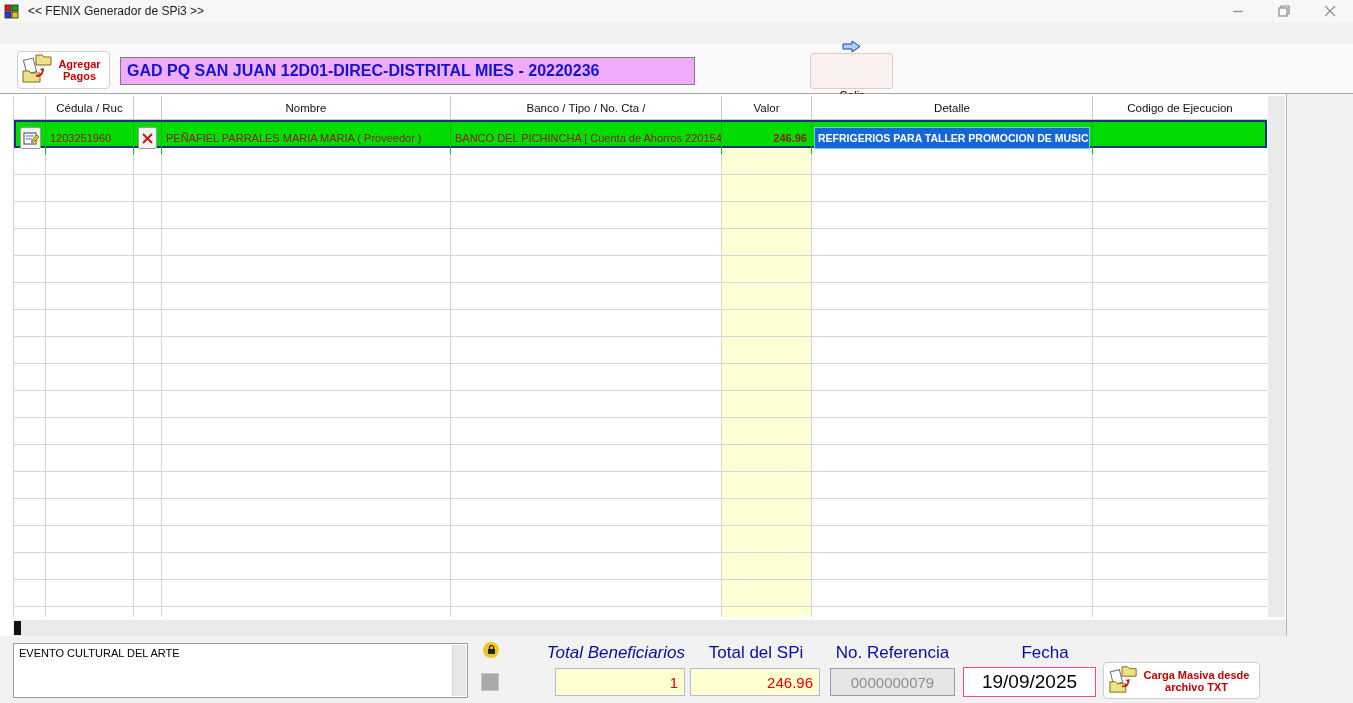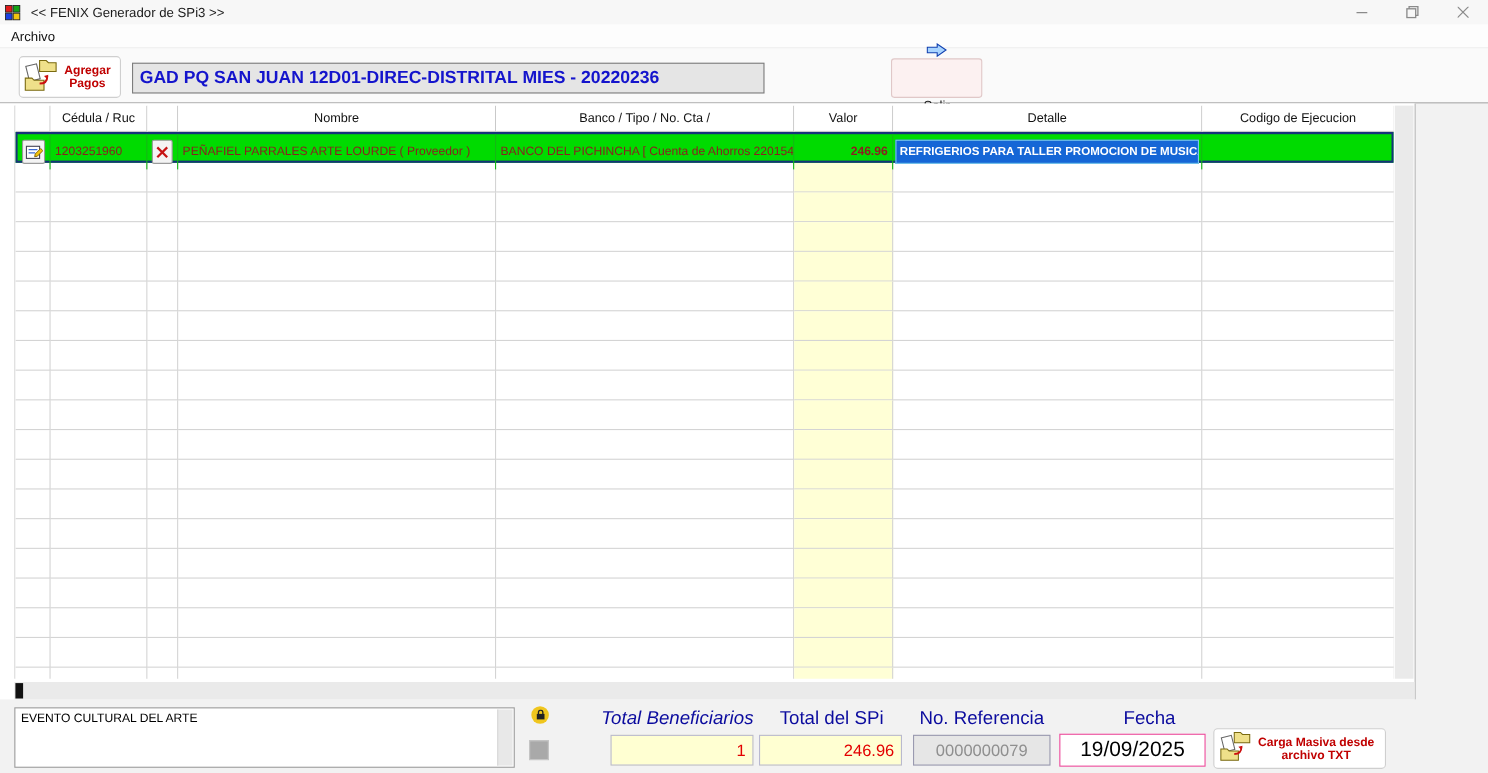--- a/index.html
+++ b/index.html
@@ -24,21 +24,21 @@
   
   .toolbar { position:absolute; left:0; top:44px; width:1353px; height:50px;
     background:#fafafa; border-bottom:1px solid #a6a6a6; }
   .btn-agregar { position:absolute; left:17px; top:7px; width:93px; height:38px;
     background:#fff; border:1px solid #cfcfcf; border-radius:4px;
     display:flex; align-items:center; padding:2px 3px; cursor:default; }
   .btn-agregar .txt, .btn-carga .txt { font-size:11px; font-weight:bold; color:#c00000;
     line-height:12px; text-align:center; flex:1; }
   .u-first::first-letter { text-decoration:underline; }
   .title-input { position:absolute; left:120px; top:13px; width:575px; height:28px;
-    border:1px solid #7d7d7d; background:#e5e5e5; font-family:"Liberation Sans",sans-serif;
+    border:1px solid #7d7d7d; background:#f0abfc; font-family:"Liberation Sans",sans-serif;
     font-size:16px; font-weight:bold; color:#1414cc; padding:0 6px; }
   .btn-salir { position:absolute; left:810px; top:9px; width:83px; height:36px;
     background:#fcf1f1; border:1px solid #e0c8c8; border-radius:3px;
     display:flex; flex-direction:column; align-items:center; justify-content:center;gap:31px; }
   .btn-salir .txt { font-size:12px; color:#111; margin-top:1px; }
 
   
   .grid-area { position:absolute; left:0; top:94px; width:1287px; height:542px;
     background:#fff; border-right:1px solid #b4b4b4; }
   .grid { position:absolute; left:13px; top:2px; width:1254px; height:521px;
@@ -126,23 +126,20 @@
       </div>
       <div class="win-btn">
         <svg width="11" height="11">
             <line x1="0" y1="0" x2="10" y2="10"></line>
             <line x1="10" y1="0" x2="0" y2="10"></line>
           </svg>
       </div>
     </div>
   </div>
 
-  <div class="menubar">
-    <span class="menu-item">Archivo</span>
-  </div>
 
   <div class="toolbar">
     <div class="btn-agregar">
       <span>
         <svg width="32" height="32" viewBox="0 0 32 32">
           <path d="M15 3h6l2 2h7v8H15z" fill="#efe08a" stroke="#7a6a10" stroke-width="1"></path>
           <rect x="4" y="7" width="10" height="14" fill="#fff" stroke="#666" stroke-width="1" transform="rotate(-14 9 14)"></rect>
           <path d="M2 19h6l2 2h9v9H2z" fill="#efe08a" stroke="#7a6a10" stroke-width="1"></path>
           <path d="M15 24c5 0 7-3 7-7" stroke="#cc1010" fill="none" stroke-width="1.8"></path>
           <path d="M22 20l1-4-4 1z" fill="#cc1010"></path>
@@ -191,21 +188,21 @@
         </div>
         <div class="cell">1203251960</div>
         <div class="cell" style="justify-content:center;">
           <span class="rowbtn">
             <svg width="13" height="13" viewBox="0 0 13 13">
               <line x1="2" y1="2" x2="11" y2="11" stroke="#c61414" stroke-width="2"></line>
               <line x1="11" y1="2" x2="2" y2="11" stroke="#c61414" stroke-width="2"></line>
             </svg>
           </span>
         </div>
-        <div class="cell">PEÑAFIEL PARRALES ARTE LOURDE   ( Proveedor )</div>
+        <div class="cell">PEÑAFIEL PARRALES MARIA MARIA   ( Proveedor )</div>
         <div class="cell">BANCO DEL PICHINCHA [ Cuenta de Ahorros 2201549983 ]</div>
         <div class="cell valor-cell">246.96</div>
         <div class="cell" style="padding:0 2px;">
           <div class="detalle-box">REFRIGERIOS PARA TALLER PROMOCION DE MUSICA Y ARTE PROYEC</div>
         </div>
       </div>
 
       <div class="grow emptyrow" hidden="">
         <div class="cell"></div>
         <div class="cell"></div>

